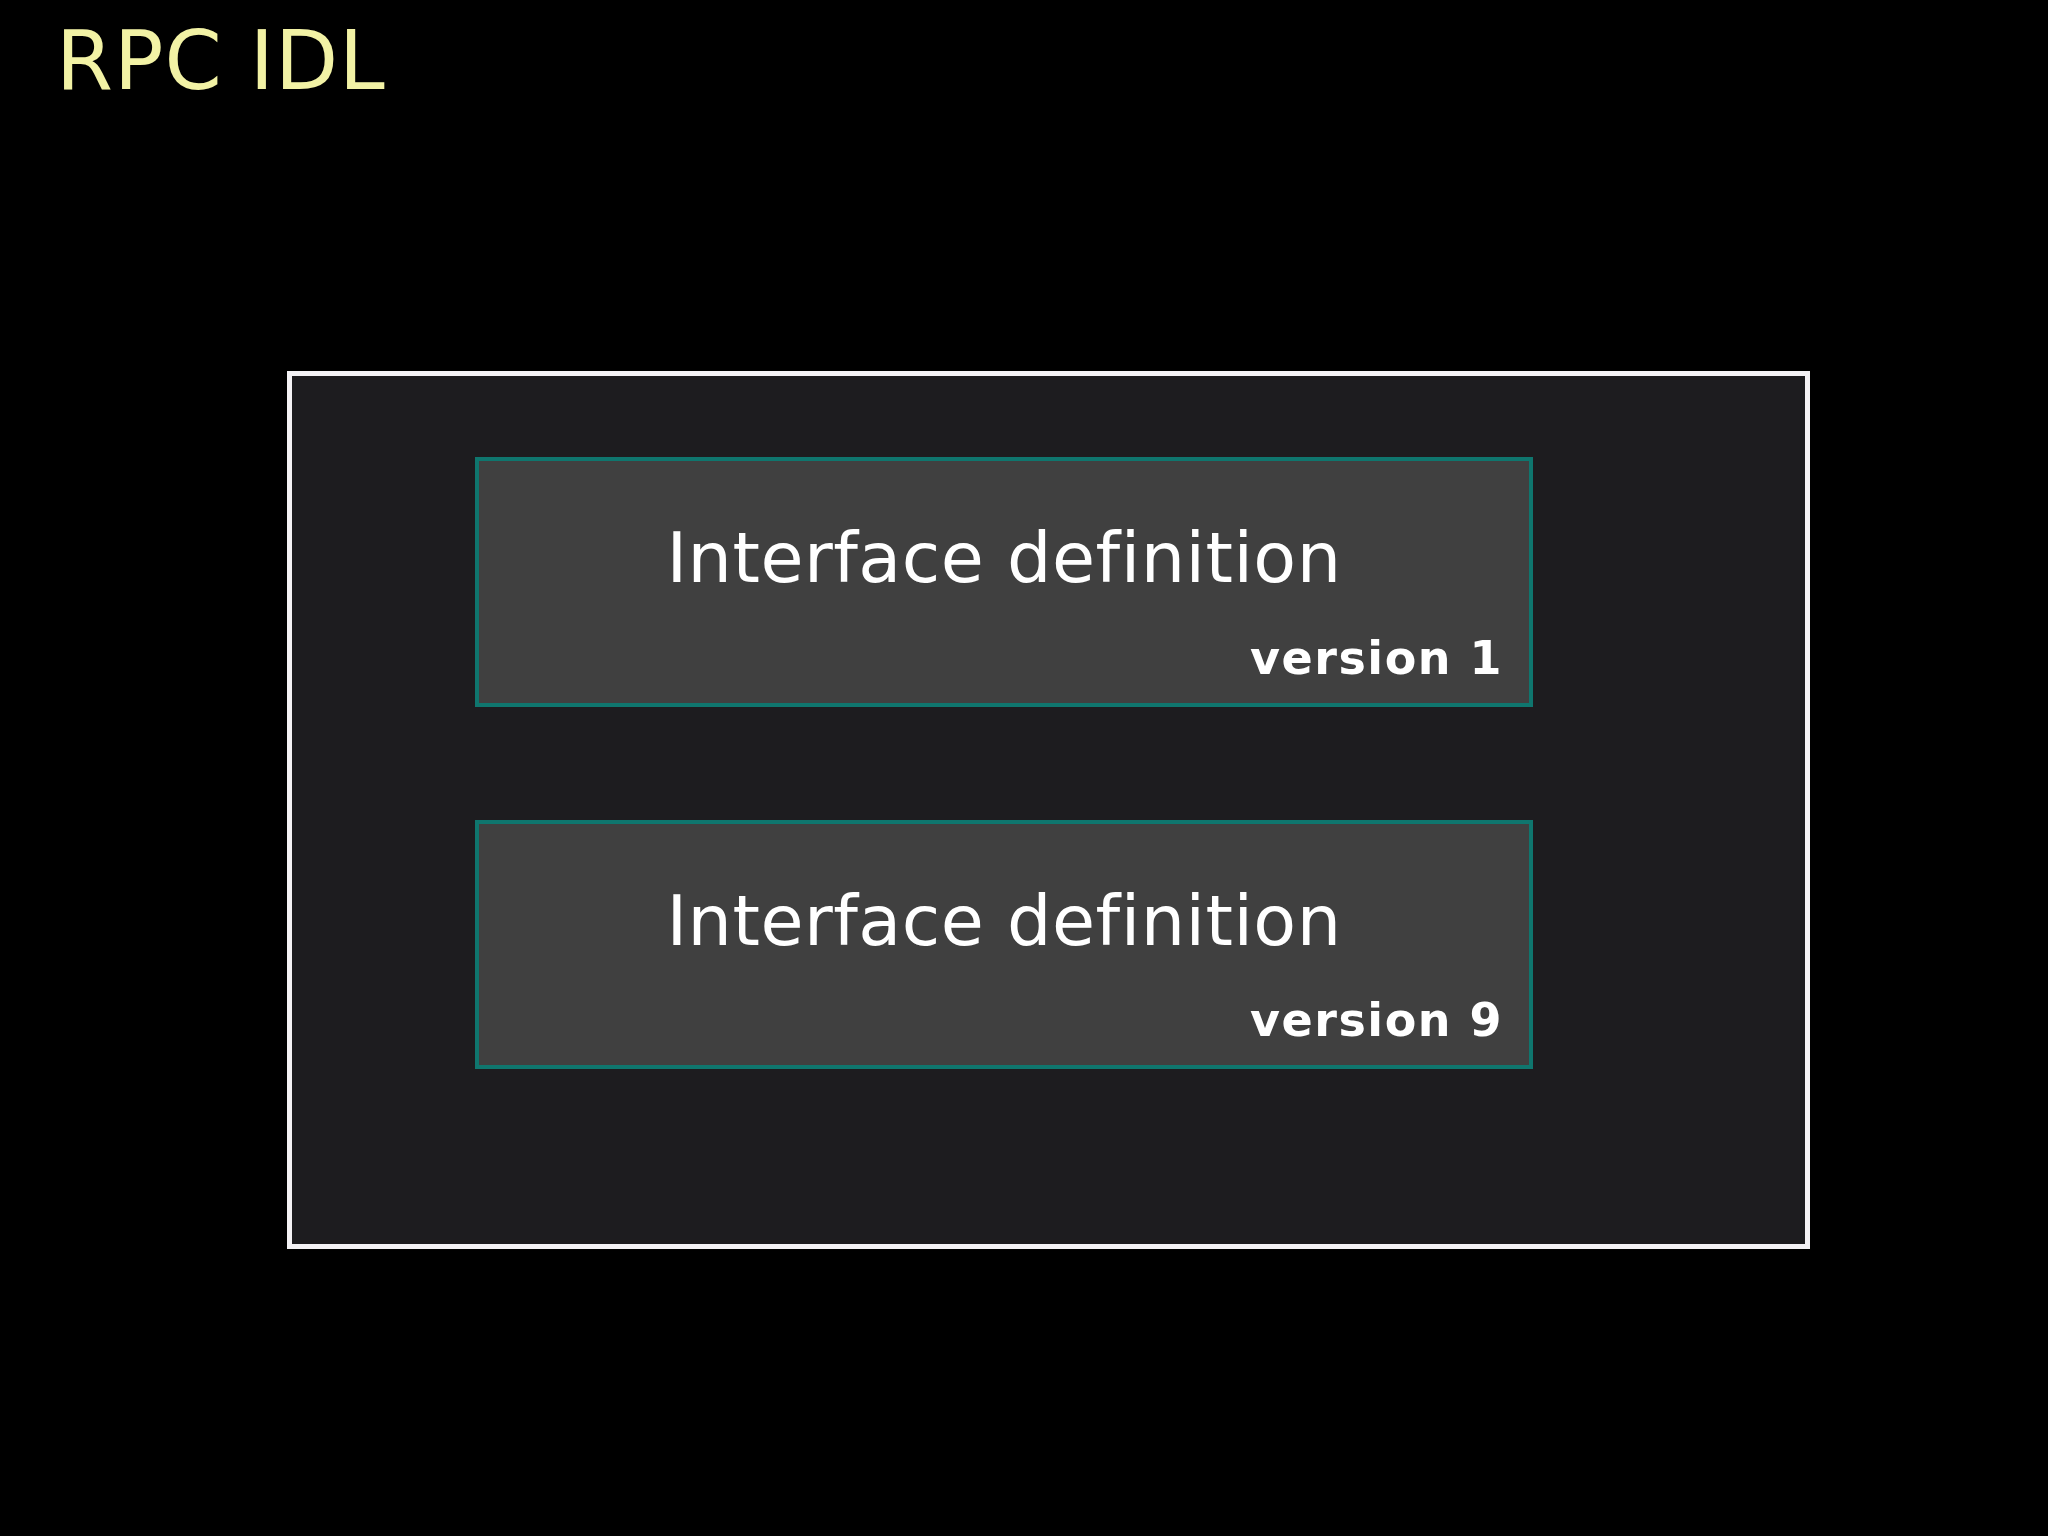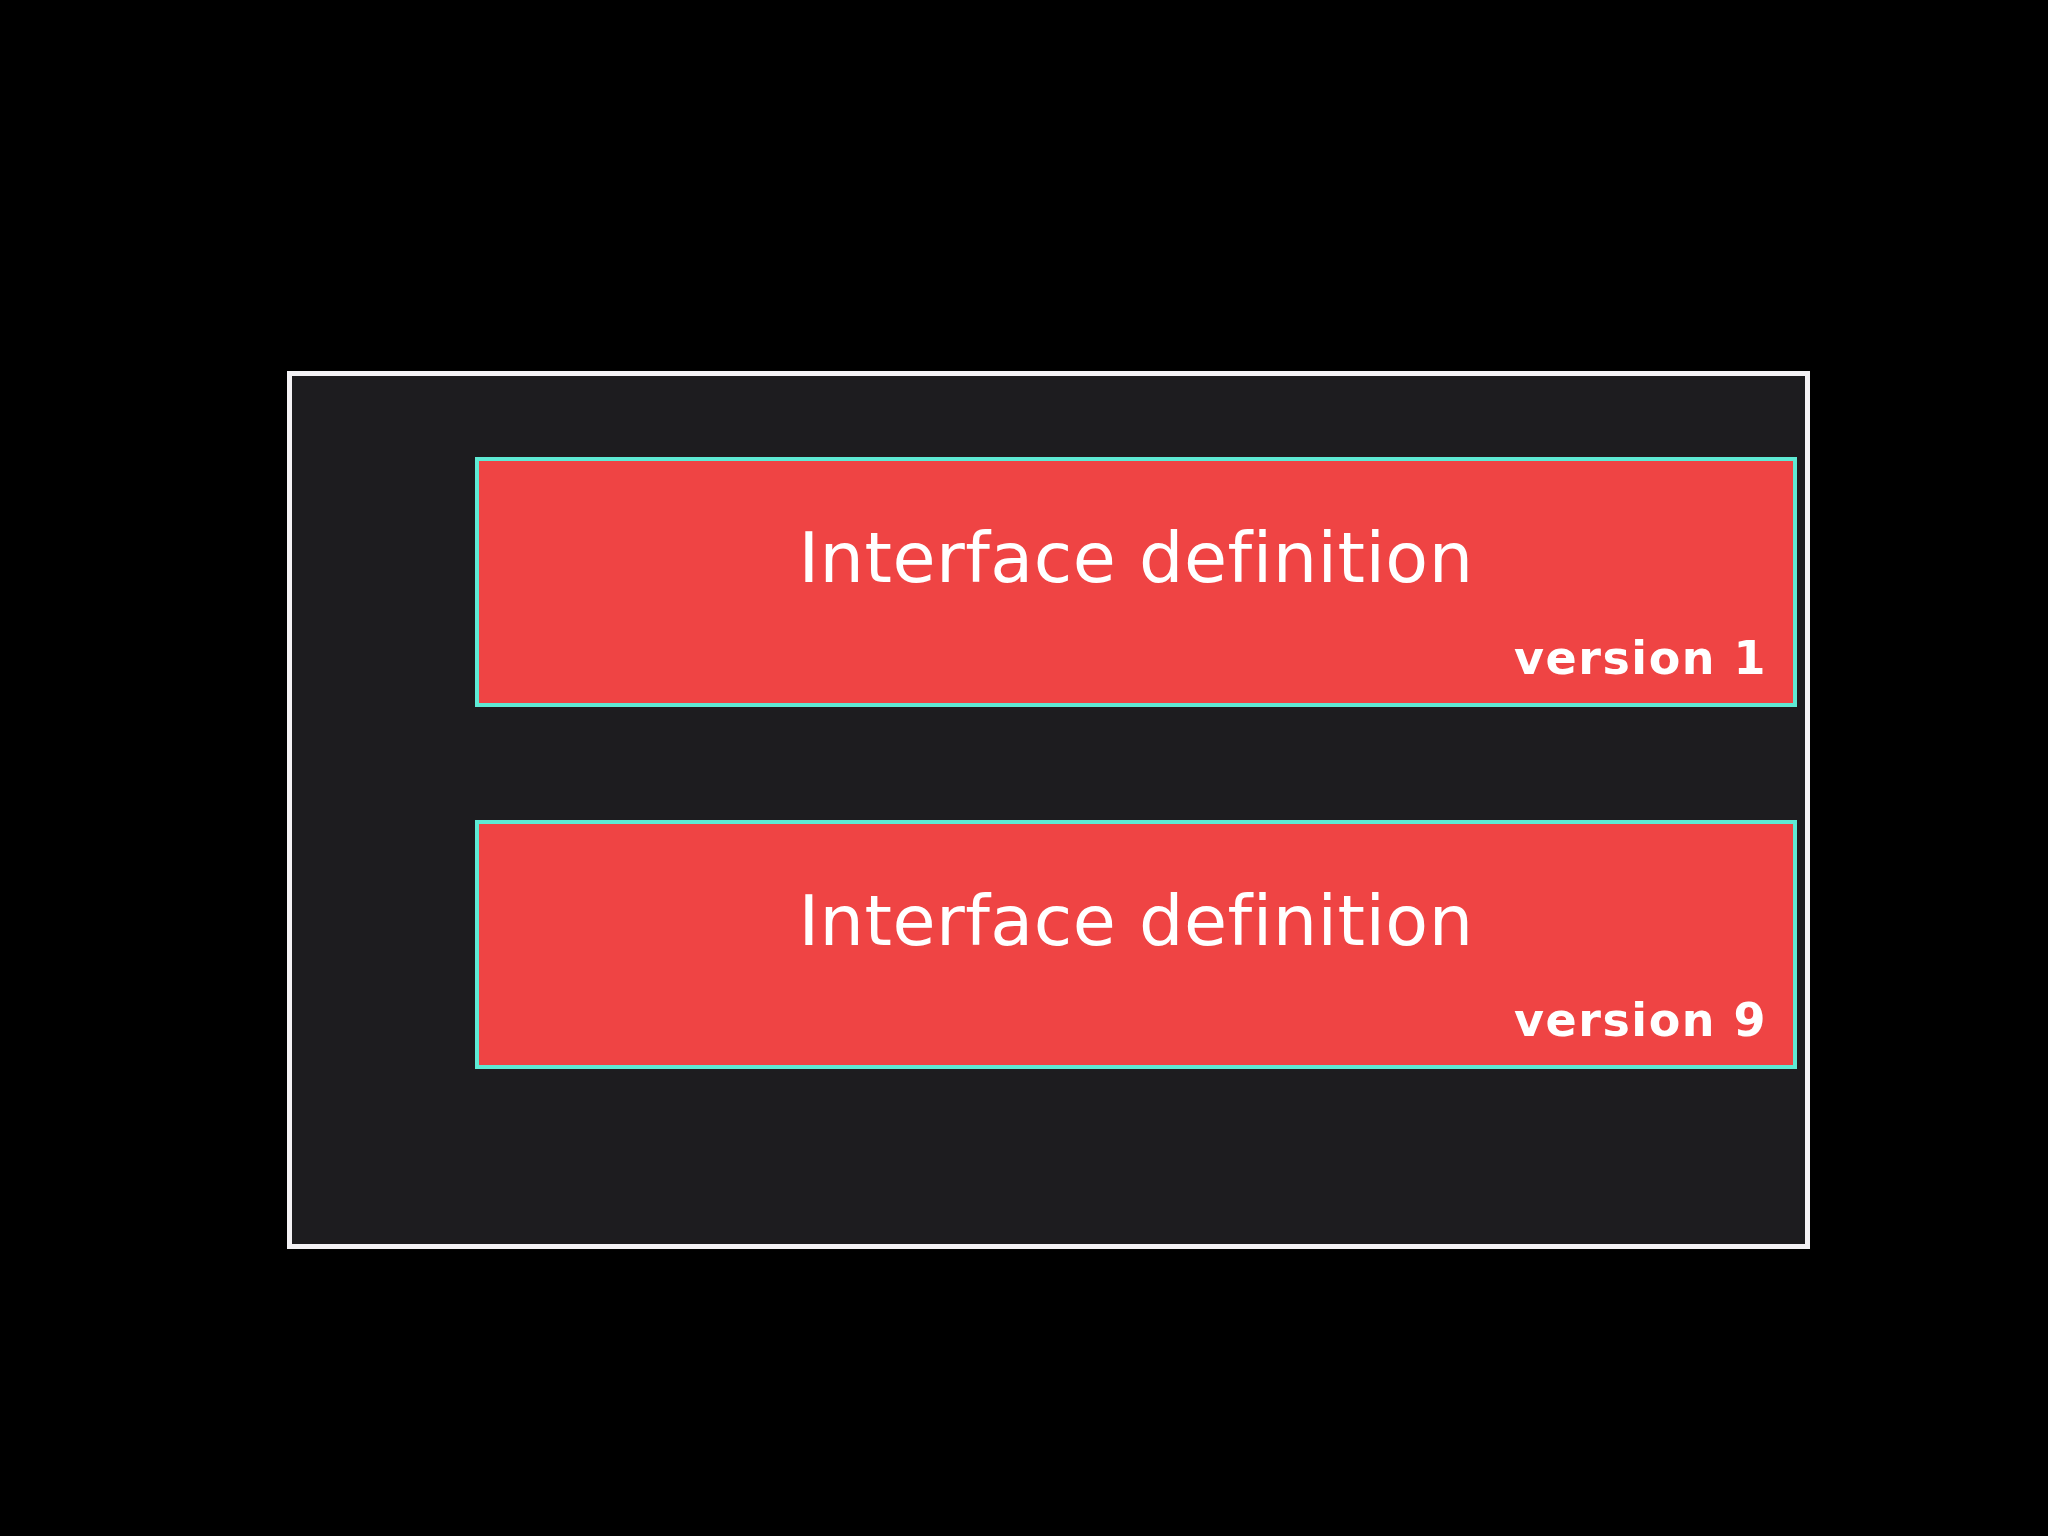--- a/index.html
+++ b/index.html
@@ -46,24 +46,24 @@
     height: 878px;
     box-sizing: border-box;
     background: #1d1c1f;
     border: 5px solid #f4f2f5;
   }
 
   
   .iface-box {
     position: absolute;
     left: 183px;           
-    width: 1322px;
+    width: 1058px;
     box-sizing: border-box;
-    background: #ef4444;
-    border: 4px solid #5eead4;
+    background: #404040;
+    border: 4px solid #0f766e;
   }
   .iface-box.v1 {
     top: 81px;
     height: 250px;
   }
   .iface-box.v2 {
     top: 444px;
     height: 249px;
   }
 
@@ -109,20 +109,21 @@
     font-weight: 400;
     letter-spacing: 0.5px;
     white-space: nowrap;
   }
 </style>
 </head>
 <body>
 
 <div class="slide">
 
+  <div class="slide-title">RPC IDL</div>
 
   <div class="program-box">
 
     <div class="iface-box v1">
       <div class="iface-title">Interface definition</div>
       <div class="iface-version">version 1</div>
     </div>
 
     <div class="iface-box v2">
       <div class="iface-title">Interface definition</div>

